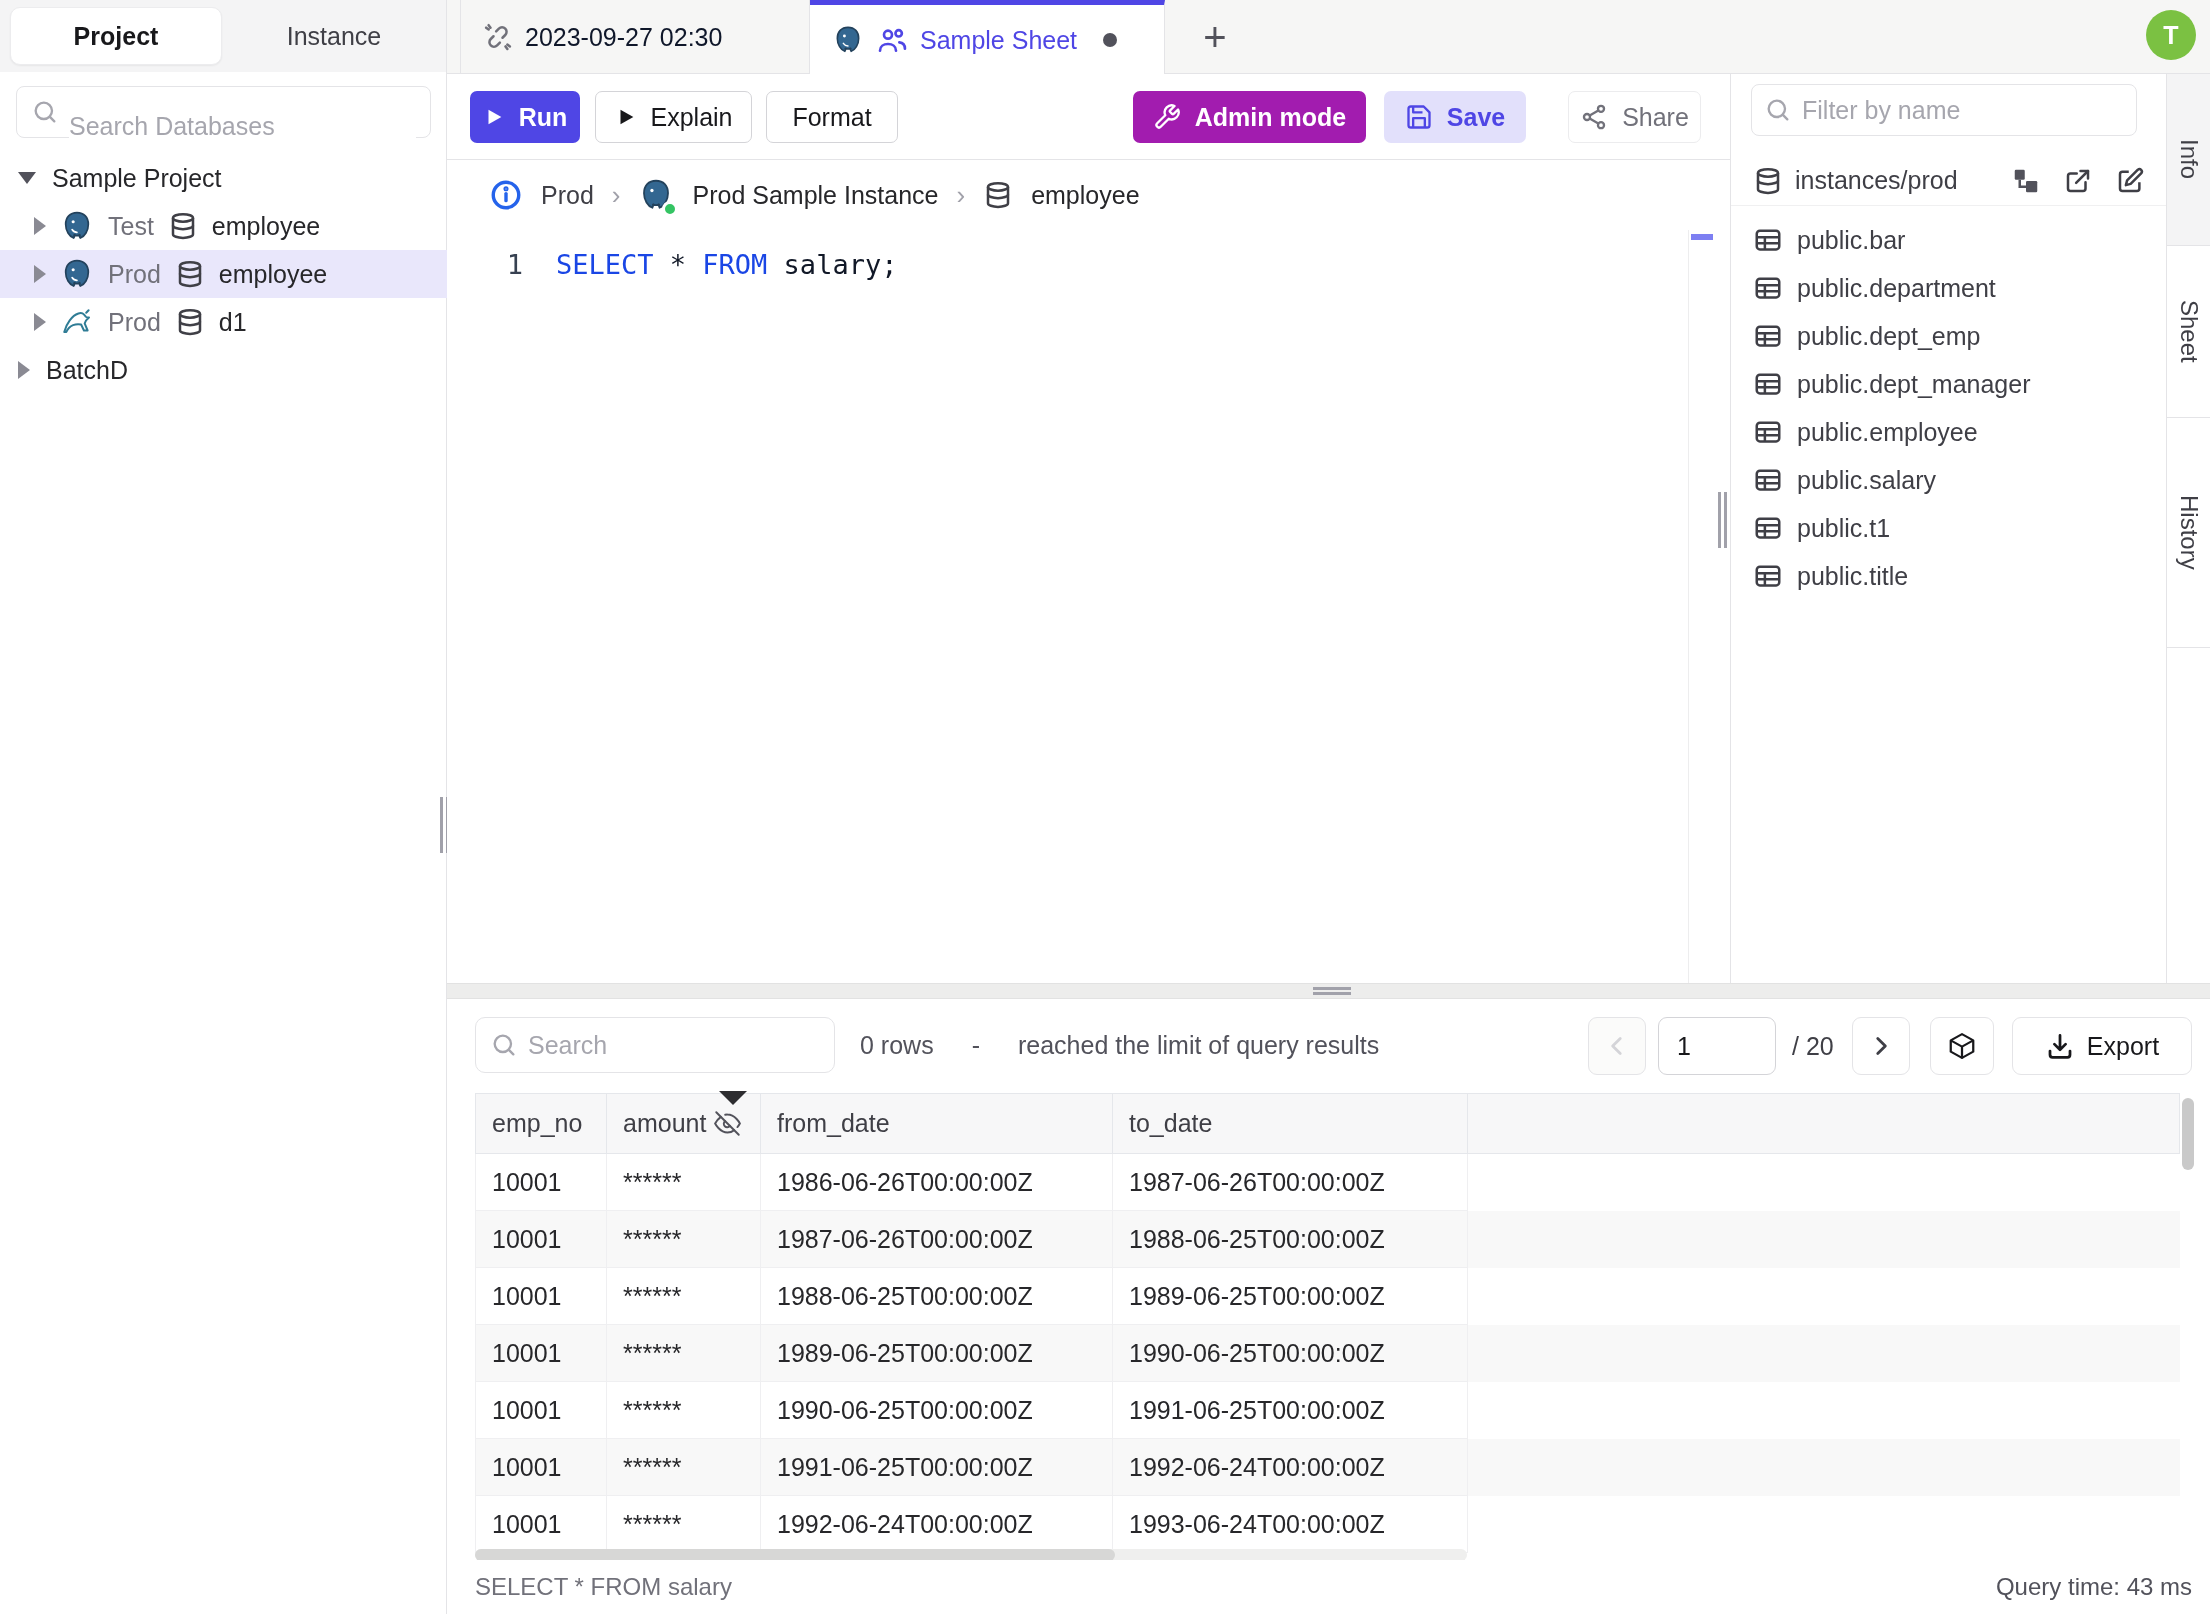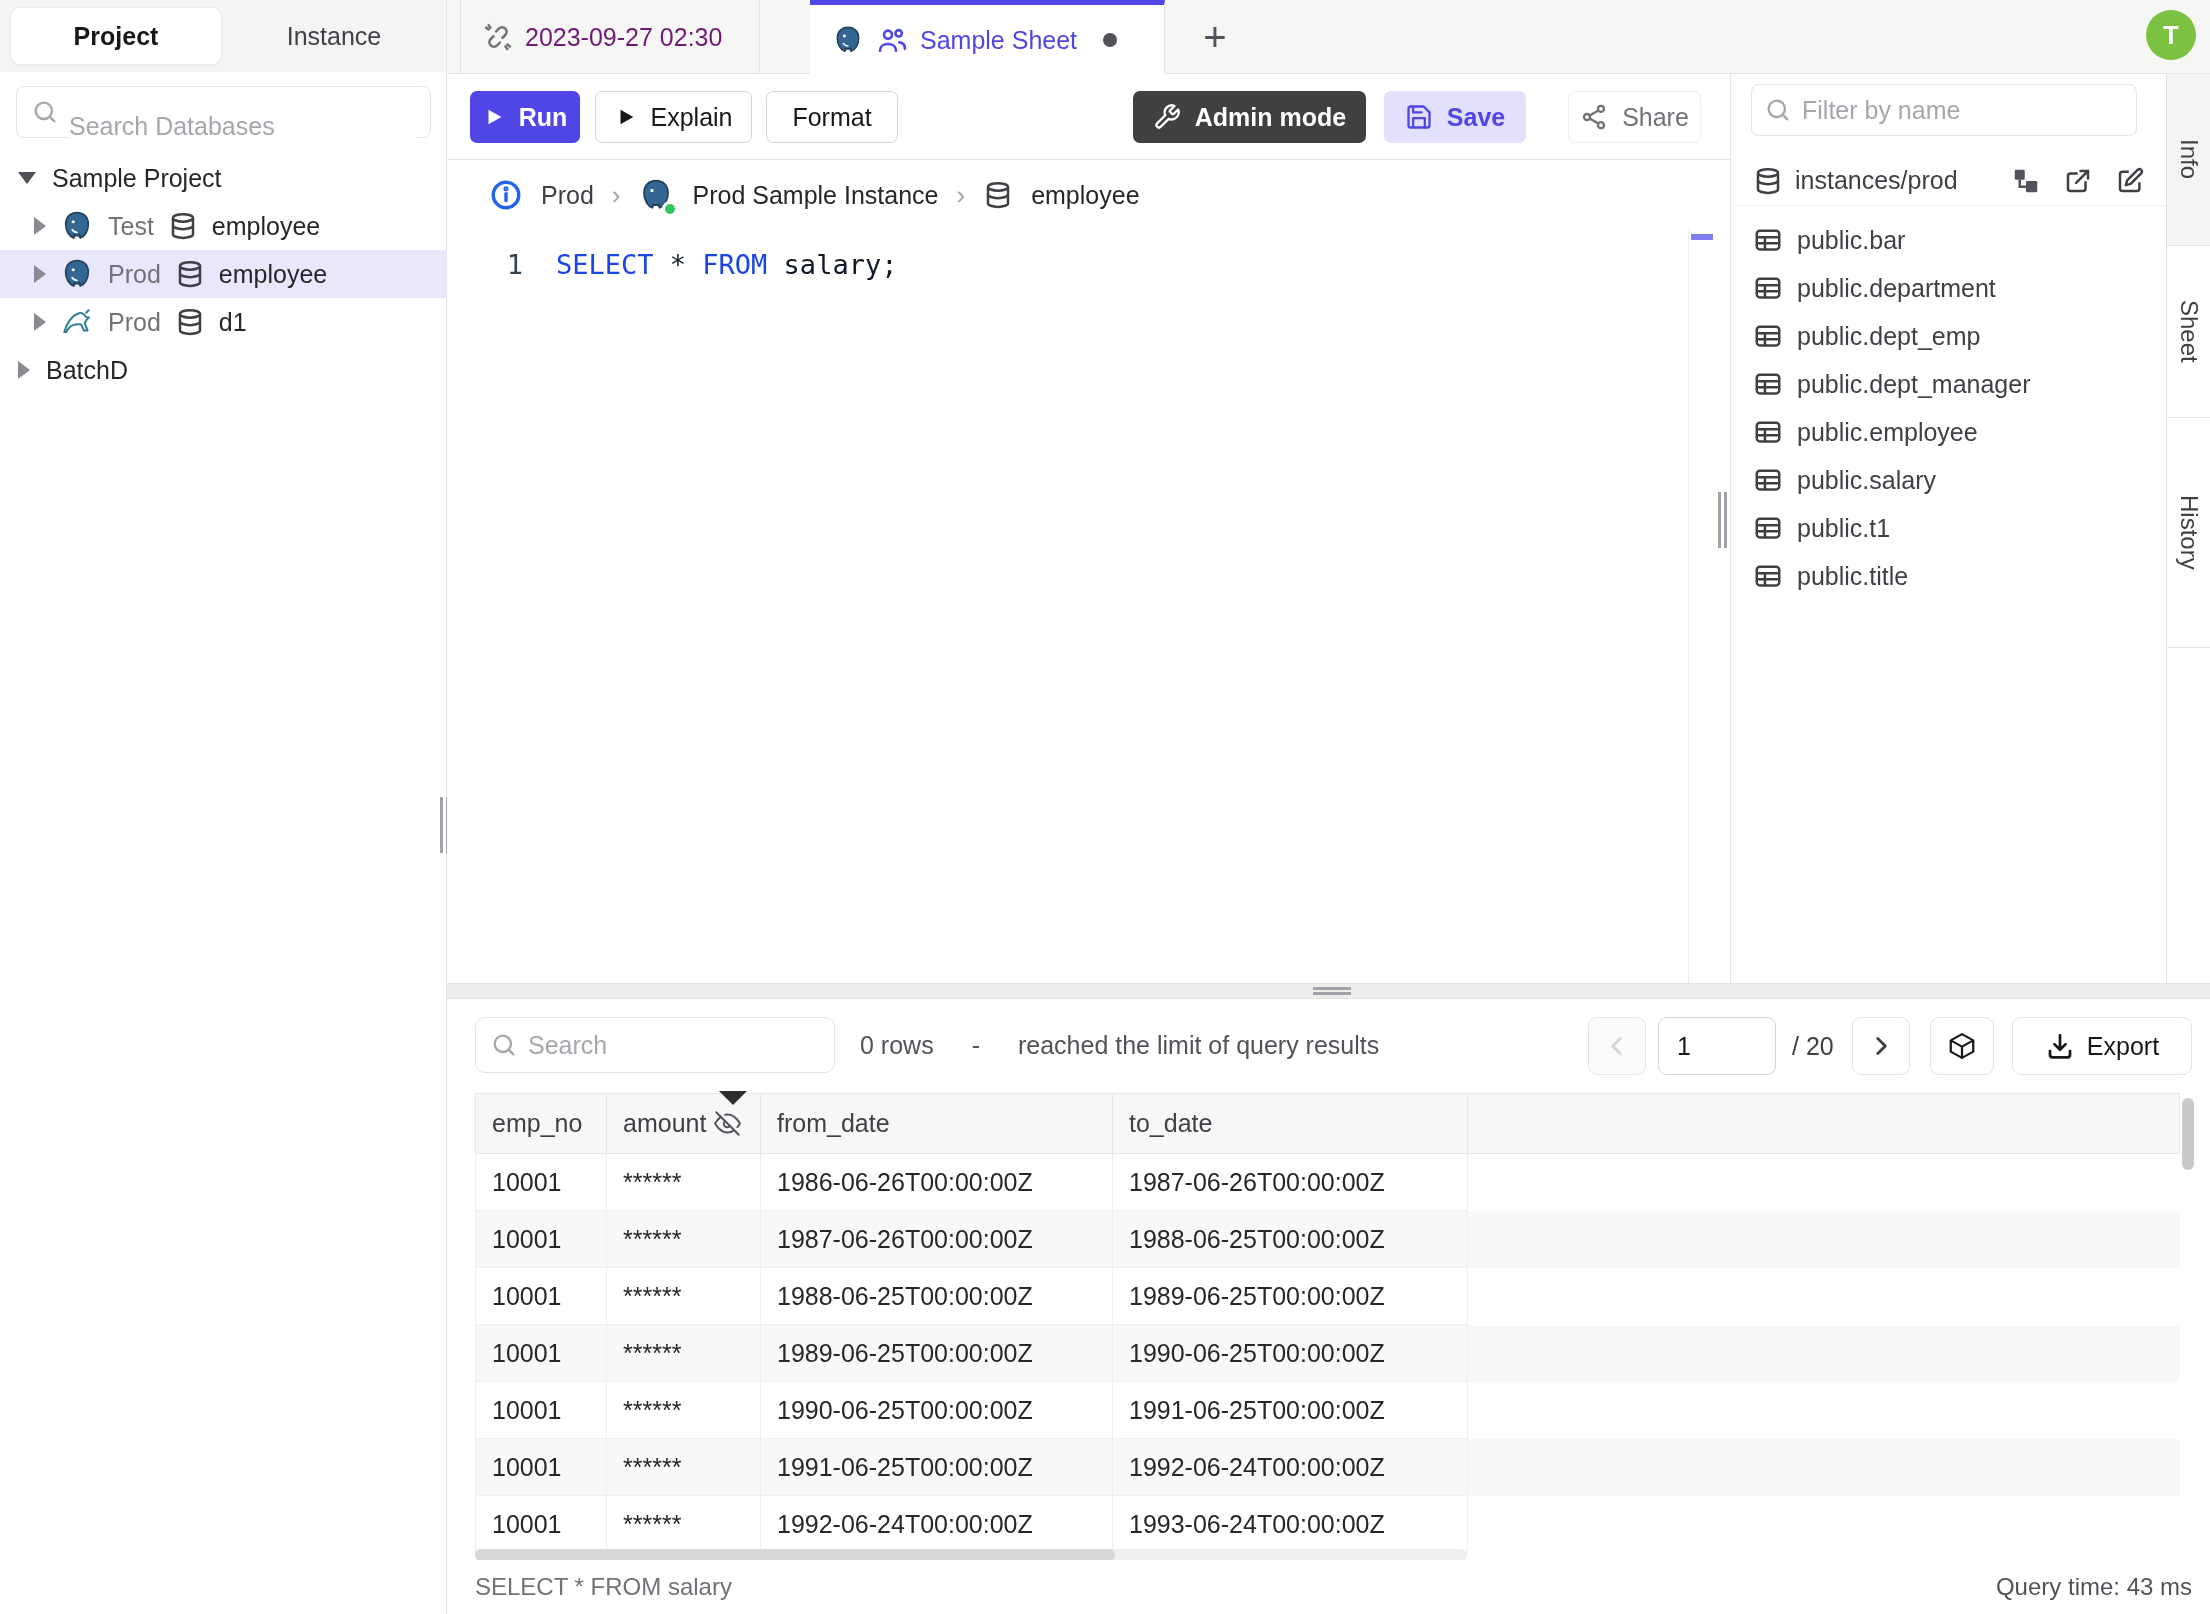--- a/index.html
+++ b/index.html
@@ -22,33 +22,33 @@
   .tree-row.sel { background:#e9e7fb; }
   .caret { width:0; height:0; border-style:solid; flex:none; }
   .caret-right { border-width:9px 0 9px 12px; border-color:transparent transparent transparent #8a8a93; }
   .caret-down { border-width:12px 9px 0 9px; border-color:#52525b transparent transparent transparent; }
   .env { color:#71717a; }
   .dbname { color:#27272a; }
 
   
   .tabbar { left:447px; top:0; width:1763px; height:74px; background:#f6f6f5; border-bottom:1px solid #e4e4e7; }
   .tab { top:0; height:74px; display:flex; align-items:center; gap:12px; padding:0 22px; font-size:25px; cursor:pointer; }
-  .tab1 { left:13px; width:300px; border-left:1px solid #e4e4e7; border-right:1px solid #e4e4e7; color:#701a75; }
+  .tab1 { left:13px; width:350px; border-left:1px solid #e4e4e7; border-right:1px solid #e4e4e7; color:#0f172a; }
   .tab2 { left:363px; width:355px; background:#fff; border-right:1px solid #e4e4e7; border-top:5px solid #4f46e5; height:75px; color:#4f46e5; }
   .unsaved-dot { width:14px; height:14px; border-radius:50%; background:#52525b; margin-left:14px; }
   .newtab { left:745px; top:14px; width:46px; height:46px; display:flex; align-items:center; justify-content:center; font-size:40px; font-weight:300; color:#52525b; cursor:pointer; }
   .avatar { left:1699px; top:10px; width:50px; height:50px; border-radius:50%; background:#7bc142; color:#fff; display:flex; align-items:center; justify-content:center; font-size:25px; font-weight:700; cursor:pointer; }
 
   
   .toolbar { left:447px; top:74px; width:1283px; height:86px; background:#fff; border-bottom:1px solid #e4e4e7; }
   .btn { top:17px; height:52px; border-radius:7px; display:flex; align-items:center; justify-content:center; gap:14px; font-size:25px; cursor:pointer; border:1px solid transparent; }
   .btn-run { left:23px; width:110px; background:#4f46e5; color:#fff; font-weight:600; }
   .btn-explain { left:148px; width:157px; background:#fff; border-color:#d4d4d8; color:#18181b; }
   .btn-format { left:319px; width:132px; background:#fff; border-color:#d4d4d8; color:#18181b; }
-  .btn-admin { left:686px; width:233px; background:#404040; color:#fff; font-weight:600; }
+  .btn-admin { left:686px; width:233px; background:#a21caf; color:#fff; font-weight:600; }
   .btn-save { left:937px; width:142px; background:#e2e0fb; color:#4f46e5; font-weight:600; }
   .btn-share { left:1121px; width:133px; background:#fff; border-color:#ececee; color:#71717a; }
 
   
   .breadcrumb { left:447px; top:160px; width:1283px; height:70px; display:flex; align-items:center; padding-left:42px; gap:18px; font-size:25px; background:#fff; }
   .crumb-sep { color:#a1a1aa; font-size:26px; }
   .pgwrap { position:relative; width:36px; height:36px; }
   .statusdot { position:absolute; right:-4px; bottom:-4px; width:16px; height:16px; border-radius:50%; background:#34c463; border:3px solid #fff; }
 
   

